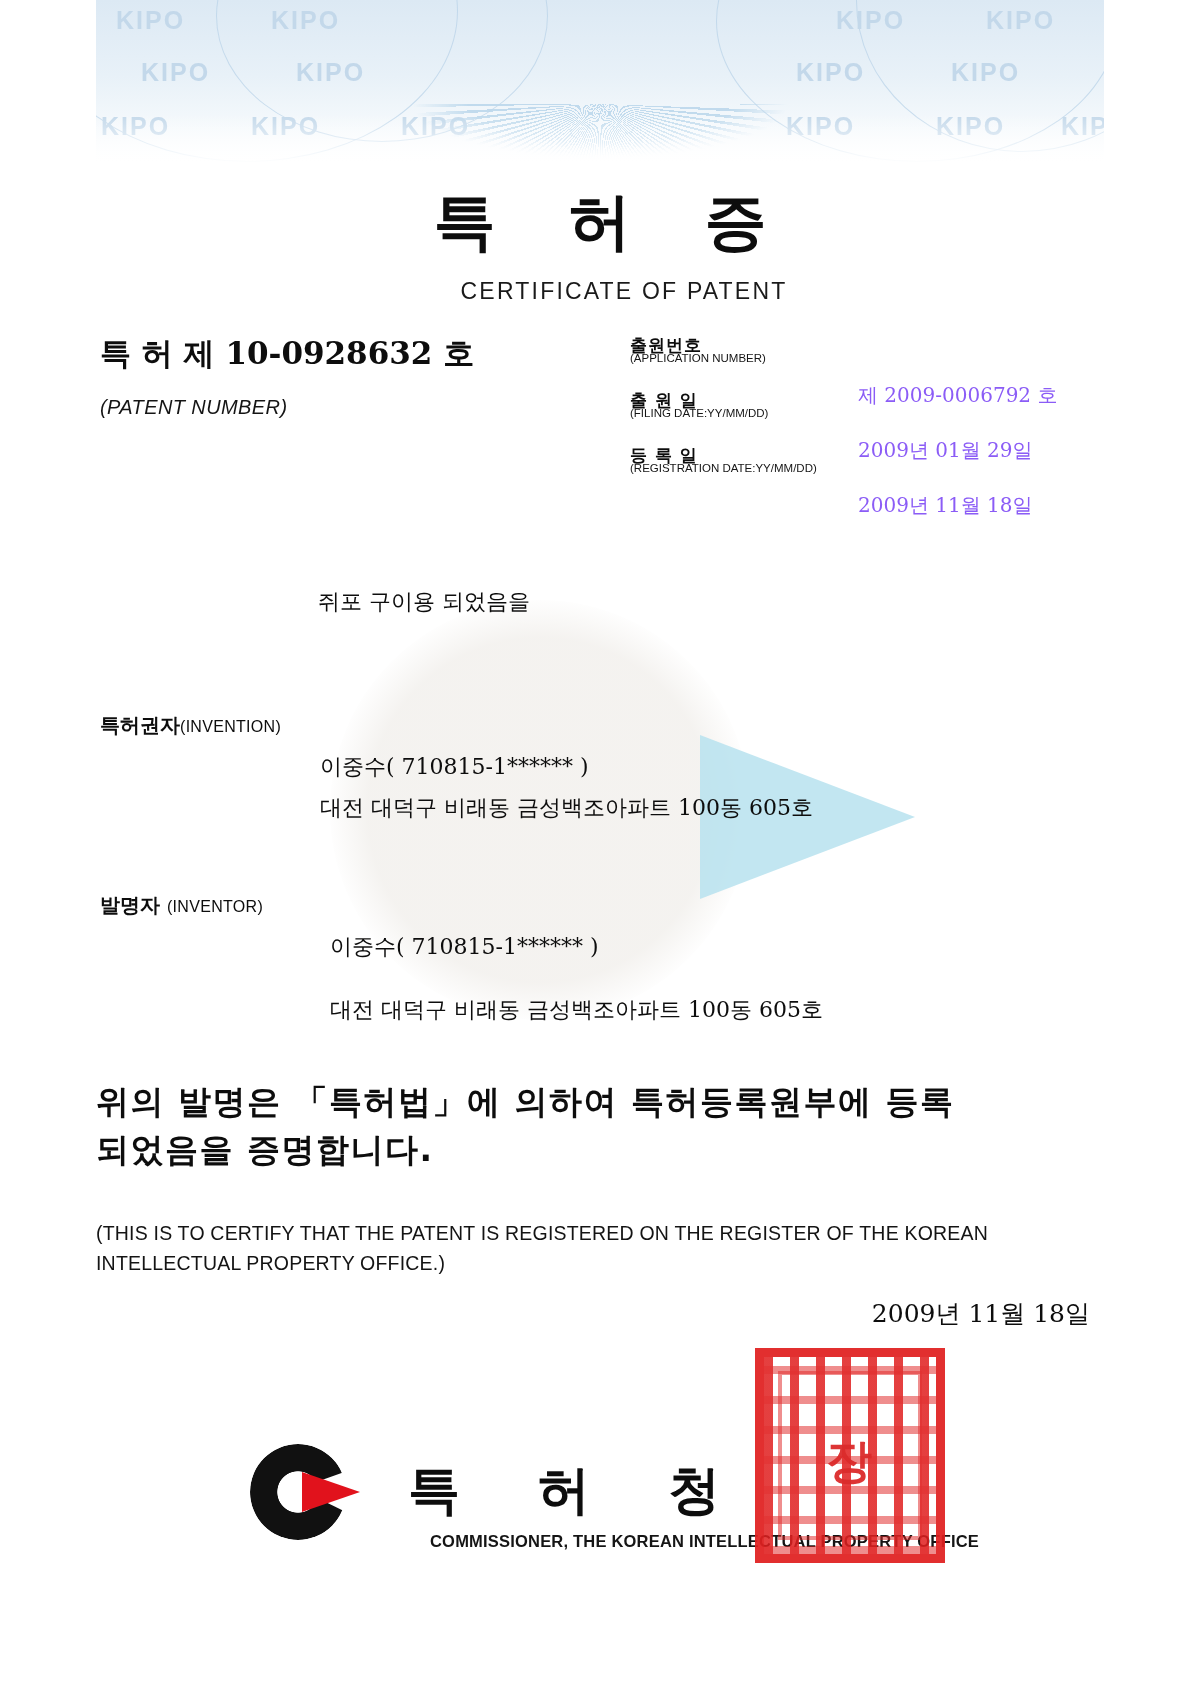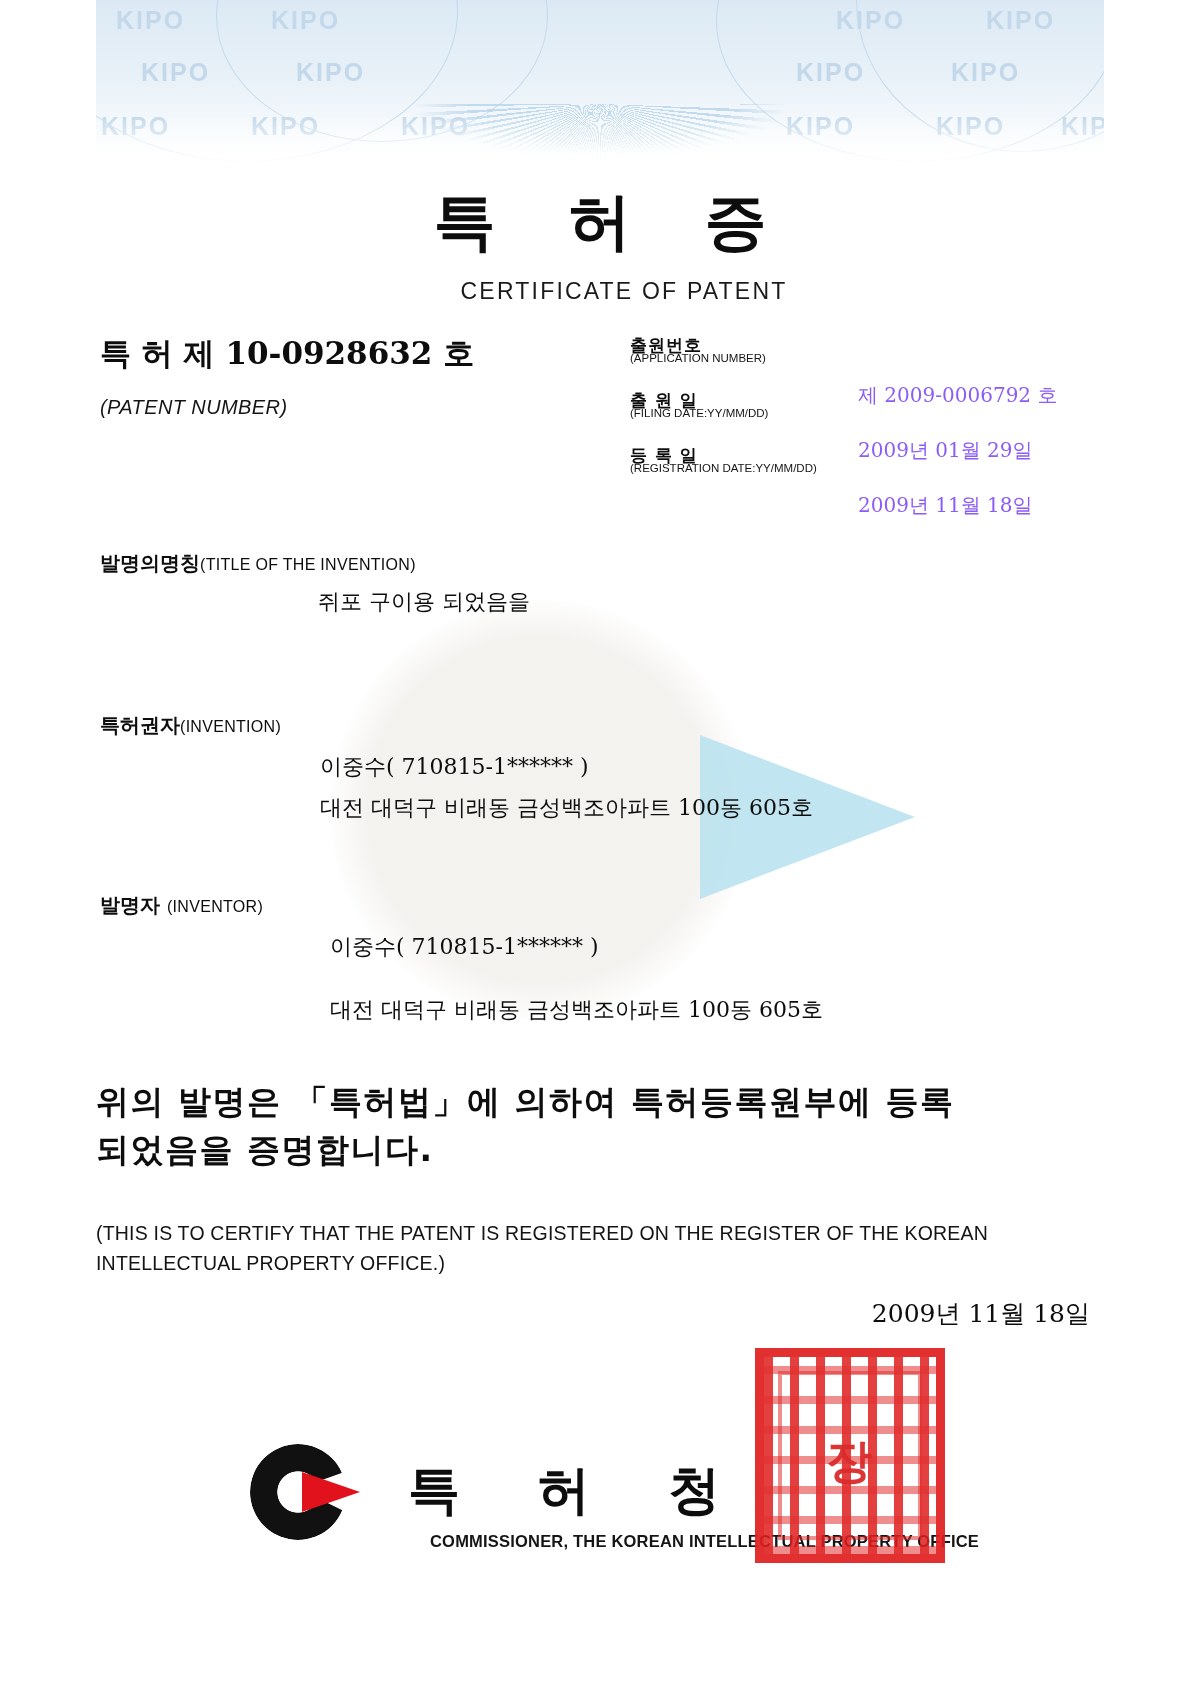--- a/index.html
+++ b/index.html
@@ -410,23 +410,20 @@
       <div class="meta-label-en">(FILING DATE:YY/MM/DD)</div>
       <div class="meta-value">2009년  01월   29일</div>
     </div>
     <div class="meta-row">
       <div class="meta-label-ko">등 록 일</div>
       <div class="meta-label-en">(REGISTRATION DATE:YY/MM/DD)</div>
       <div class="meta-value">2009년  11월   18일</div>
     </div>
   </div>
 
-  <div class="field-label" style="left:100px; top:550px;">
-    <span>발명의명칭</span><span class="en">(TITLE OF THE INVENTION)</span>
-  </div>
   <div class="field-value" style="left:318px; top:587px;">쥐포 구이용 되었음을</div>
 
   <div class="field-label" style="left:100px; top:712px;">
     <span>특허권자</span><span class="en">(INVENTION)</span>
   </div>
   <div class="field-value" style="left:320px; top:752px;">이중수(  710815-1****** )</div>
   <div class="field-value" style="left:320px; top:793px;">대전 대덕구 비래동 금성백조아파트 100동 605호</div>
 
   <div class="field-label" style="left:100px; top:892px;">
     <span>발명자</span>&nbsp;<span class="en">(INVENTOR)</span>

